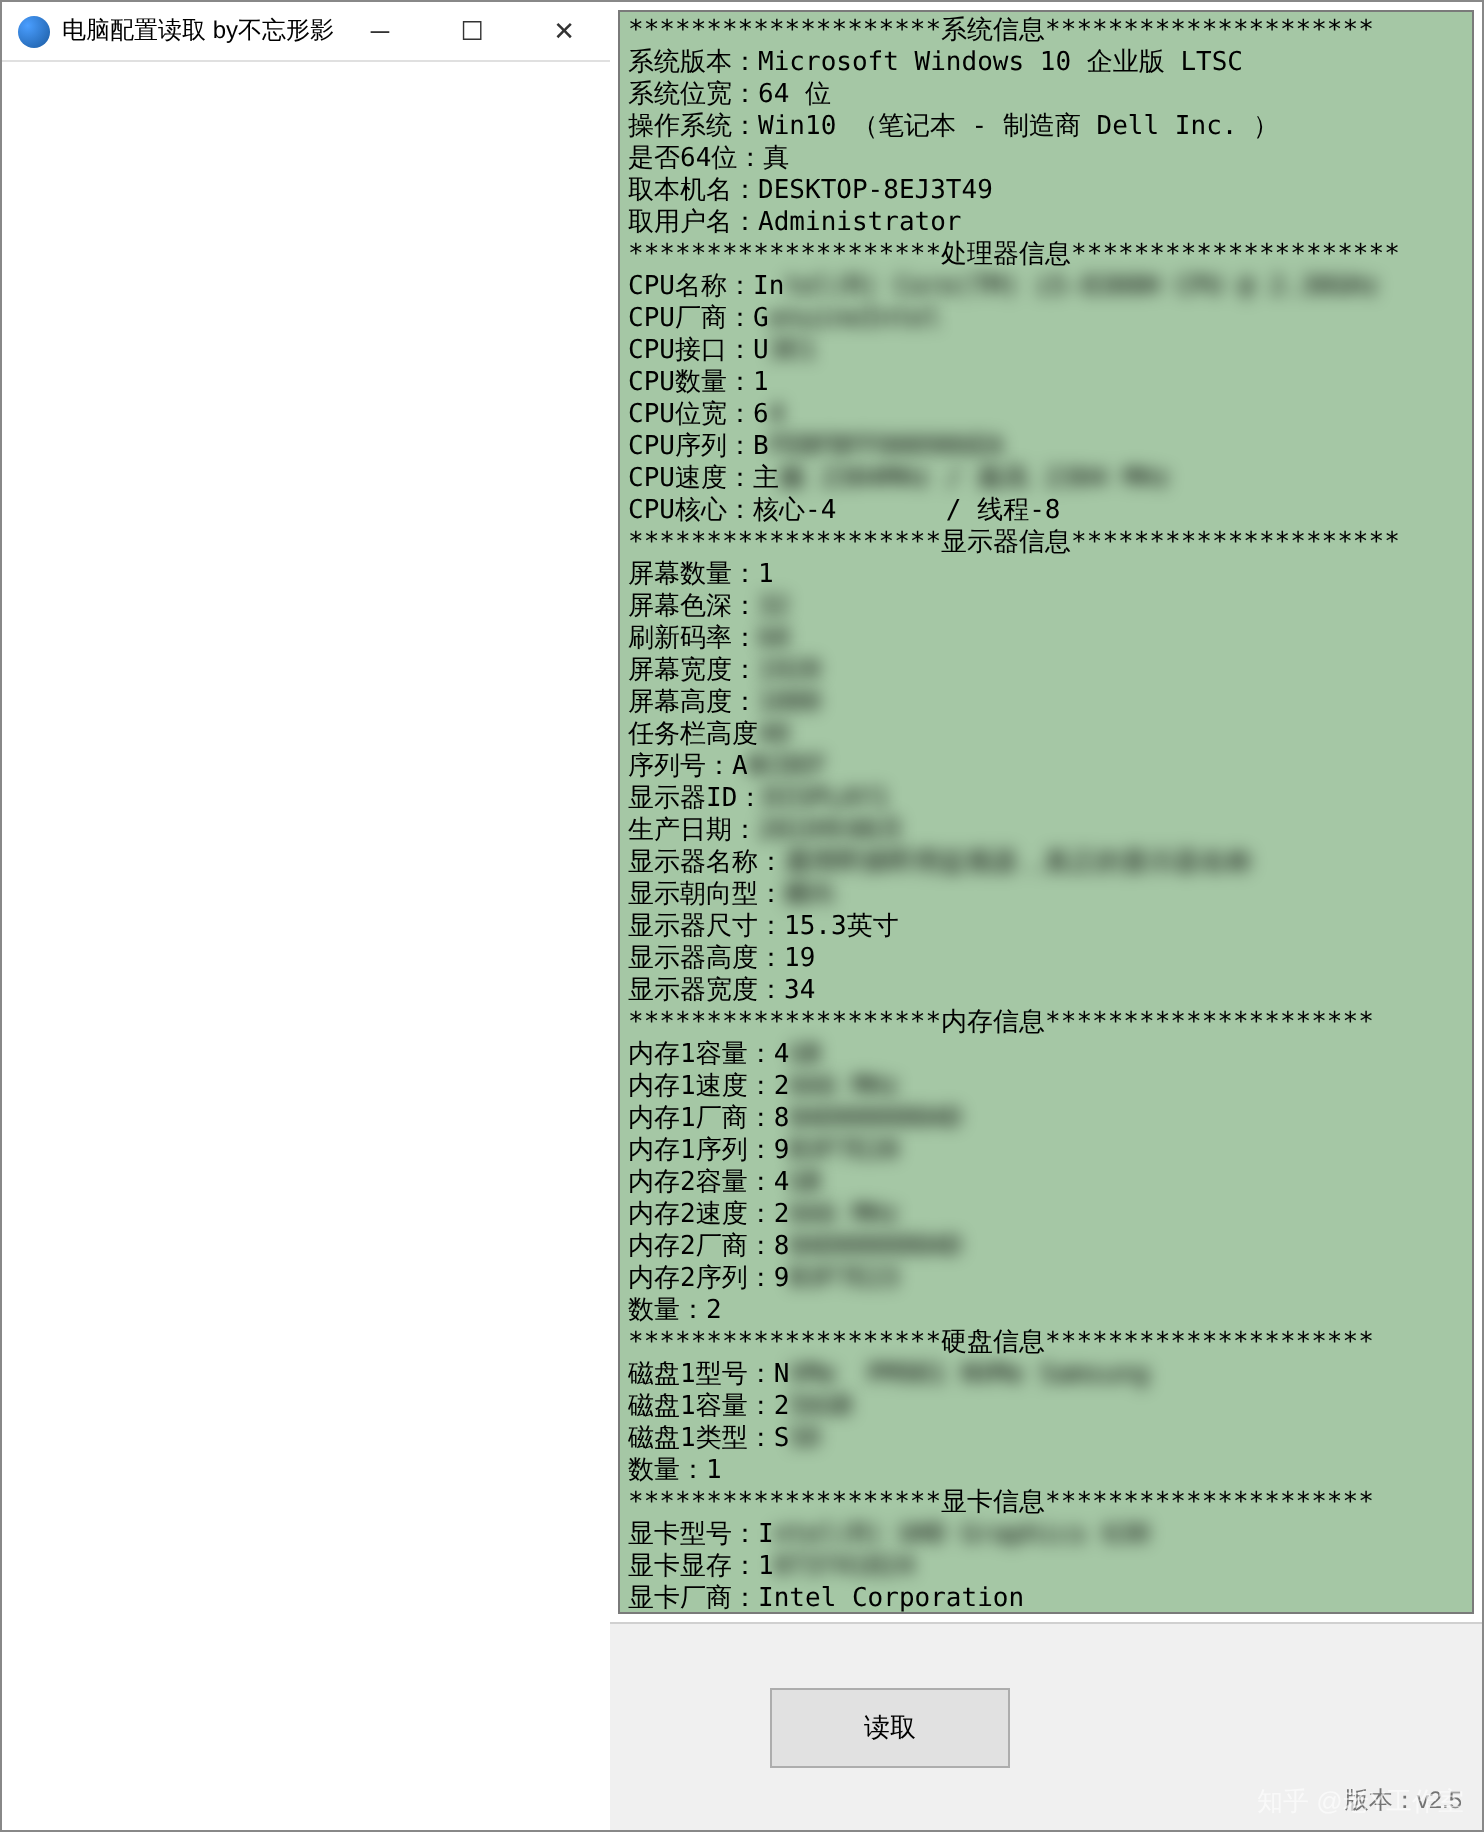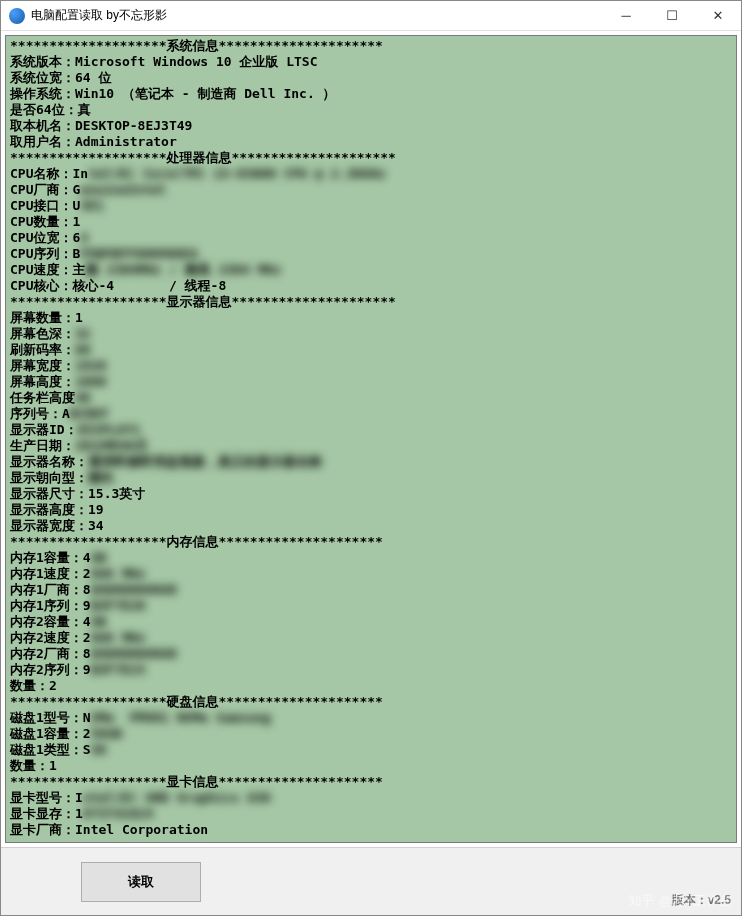--- a/index.html
+++ b/index.html
@@ -13,21 +13,21 @@
       width: 742px;
       height: 916px;
       overflow: hidden;
     }
     .window {
       width: 742px;
       height: 916px;
       background: #ffffff;
       border: 1px solid #888;
       display: flex;
-      flex-direction: column;
+      flex-direction: row;
     }
     .titlebar {
       height: 30px;
       display: flex;
       align-items: center;
       padding: 0 0 0 8px;
       background: #ffffff;
       border-bottom: 1px solid #e0e0e0;
     }
     .titlebar-icon {
@@ -56,21 +56,20 @@
       font-size: 13px;
       color: #333;
       cursor: pointer;
       font-family: "Segoe UI", sans-serif;
     }
     .content-area {
       flex: 1;
       display: flex;
       flex-direction: column;
       overflow: hidden;
-      font-weight: bold;
     }
     .text-panel-wrap {
       flex: 1;
       padding: 4px;
       display: flex;
       overflow: hidden;
     }
     .text-panel {
       flex: 1;
       background: #a5c7a5;
@@ -99,21 +98,21 @@
       height: 17px;
     }
     .line {
       display: block;
     }
     .blur {
       filter: blur(4px);
       display: inline;
     }
     .bottom-bar {
-      height: 68px;
+      height: 104px;
       background: #f0f0f0;
       border-top: 1px solid #d0d0d0;
       display: flex;
       align-items: center;
       padding: 0 80px;
       position: relative;
     }
     .action-btn {
       width: 120px;
       height: 40px;

